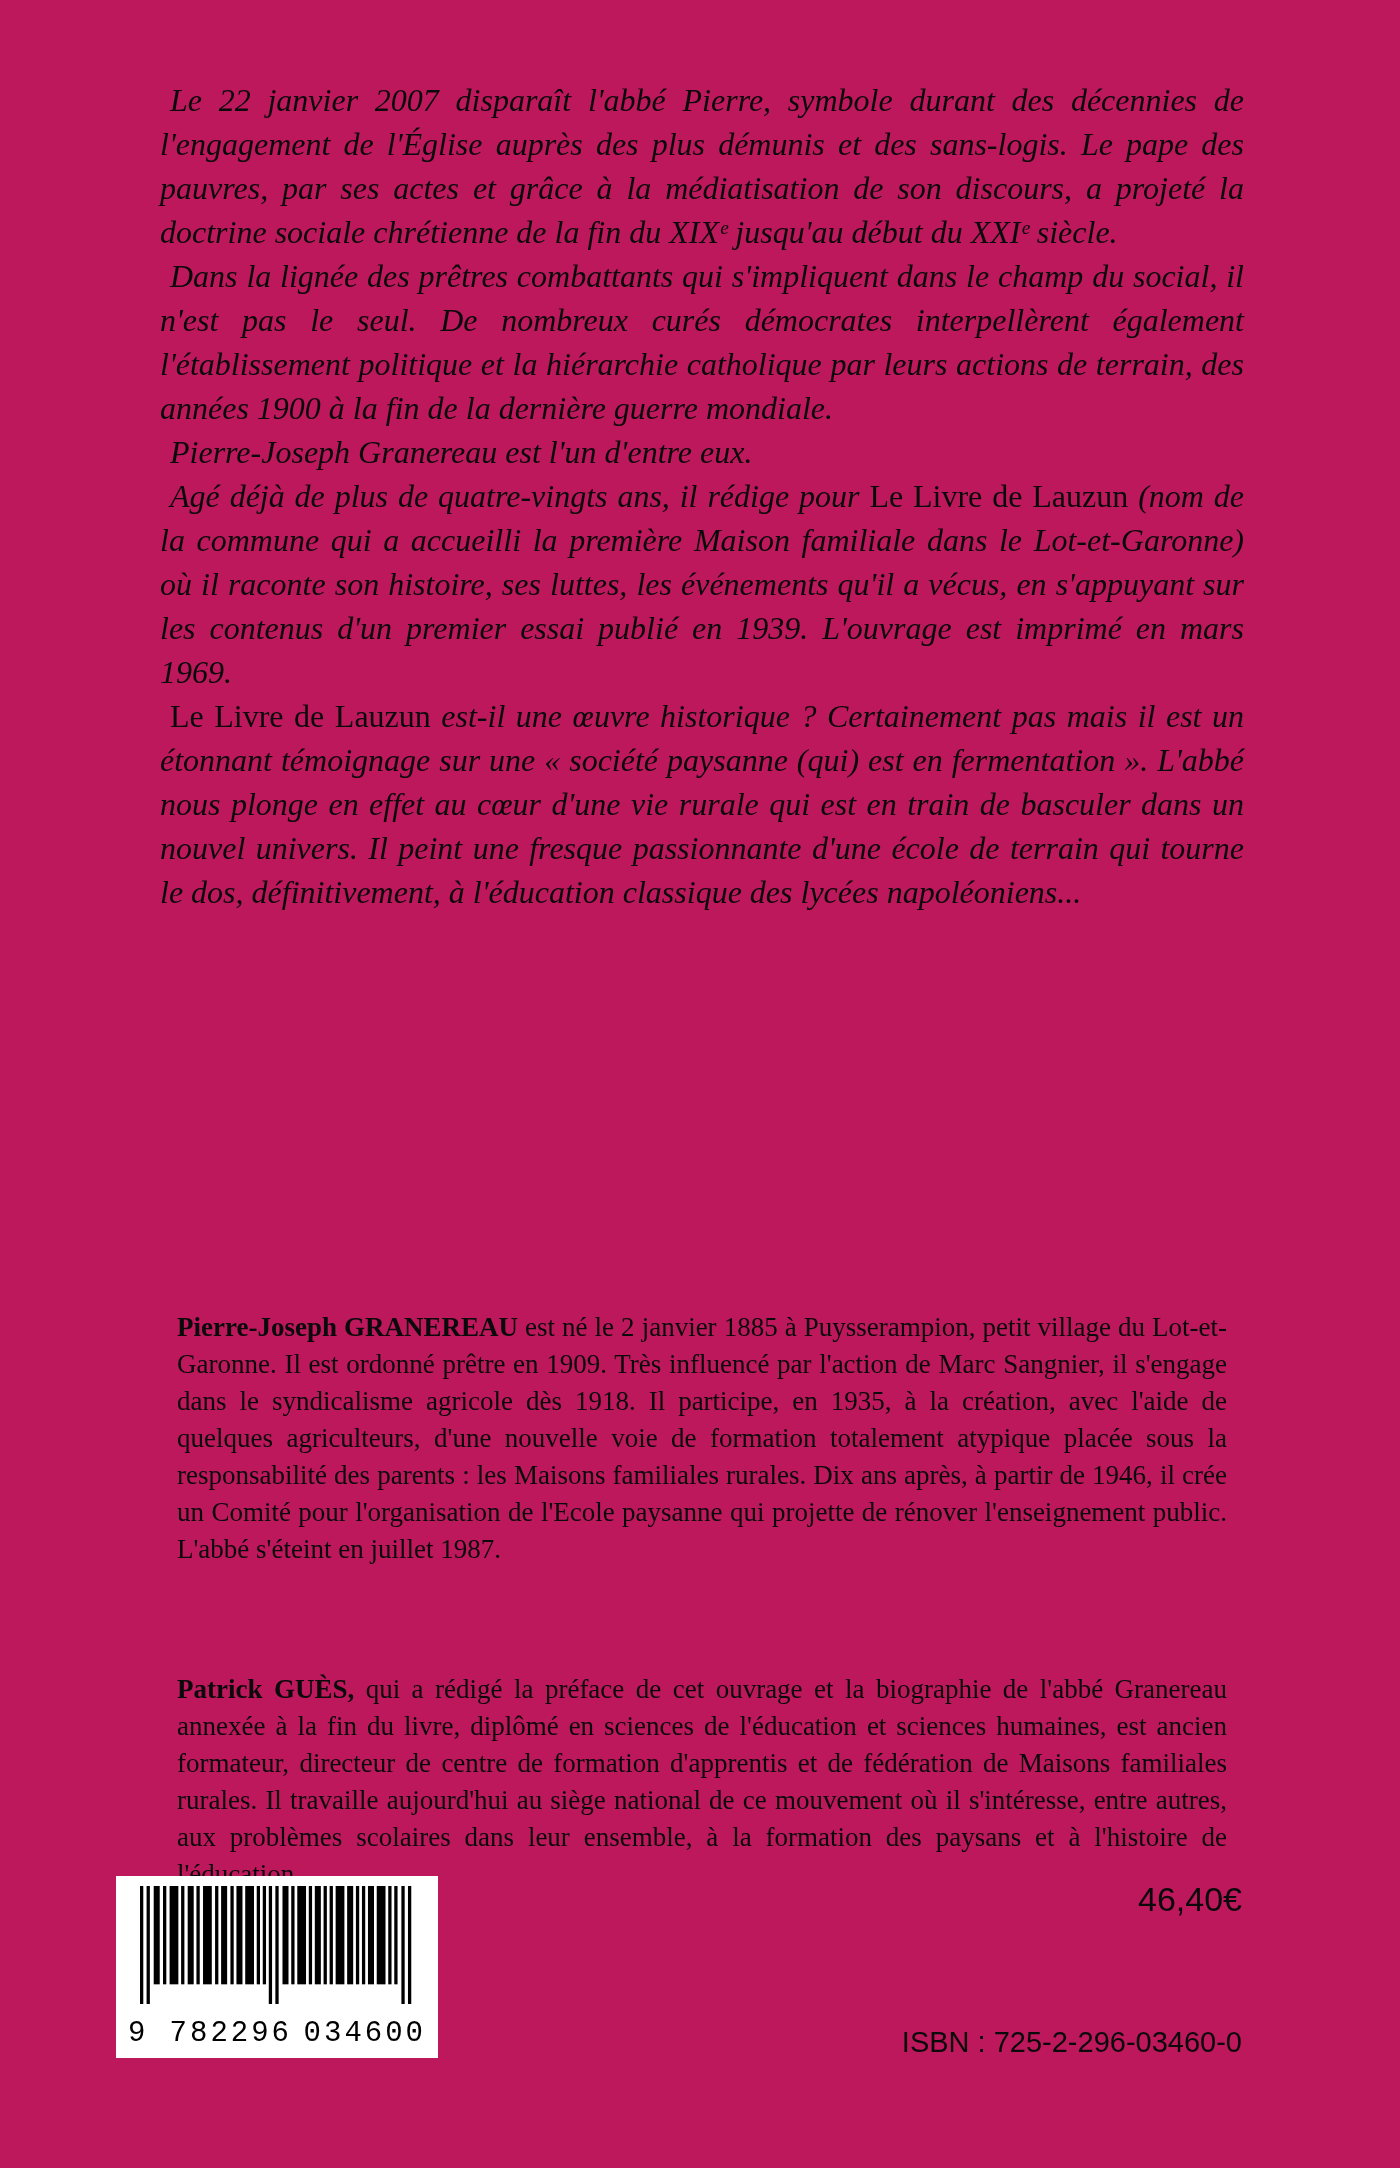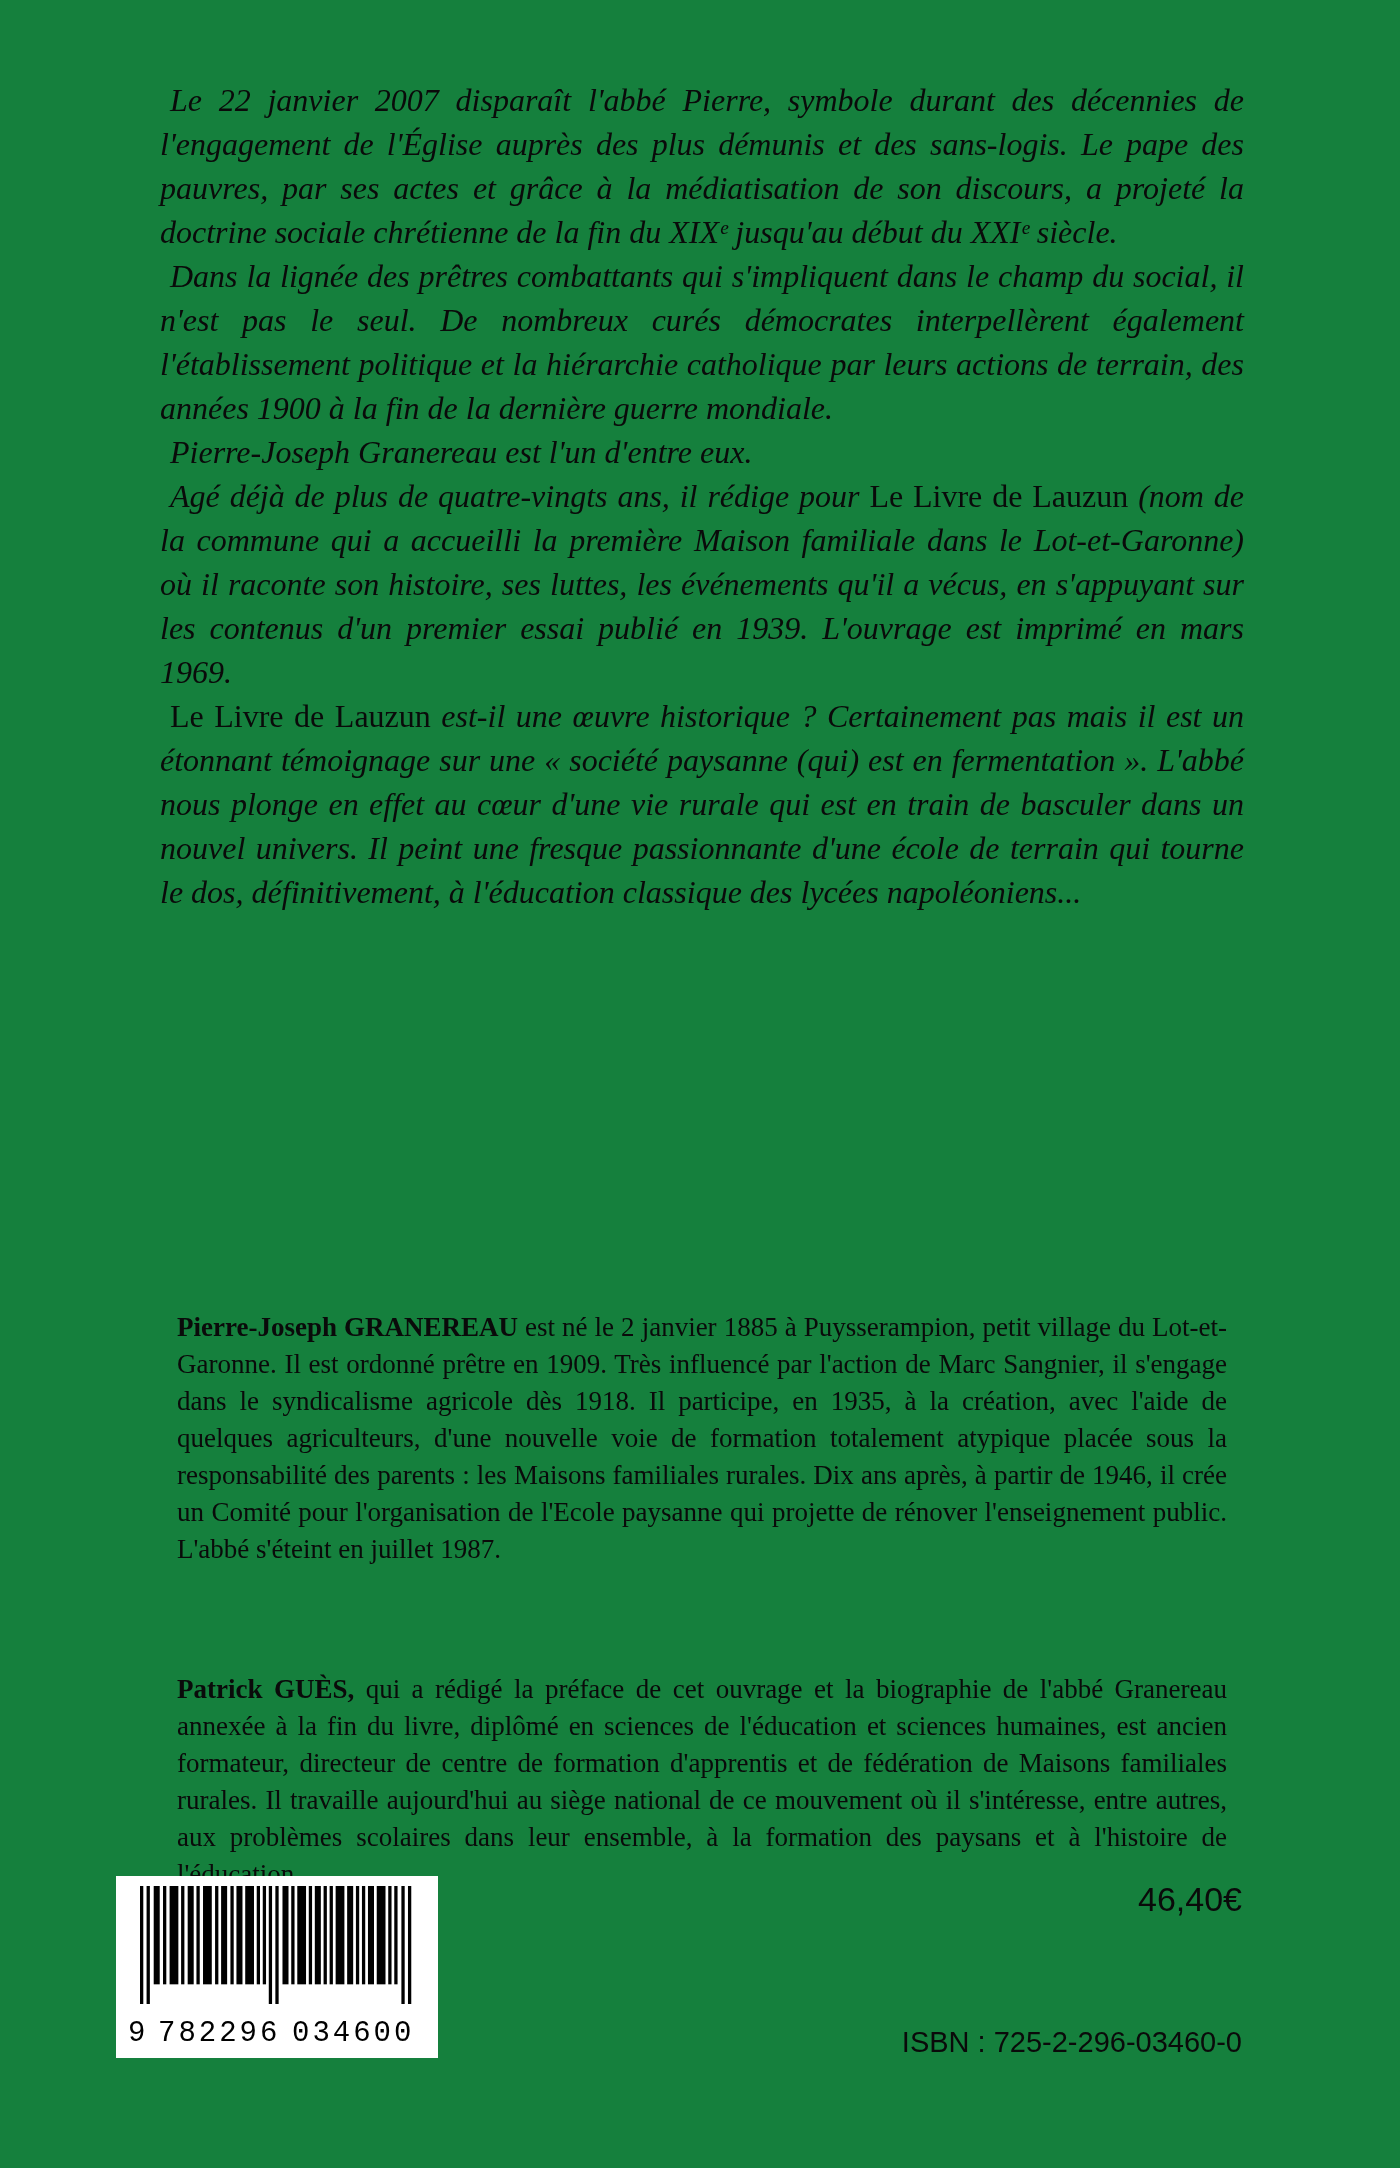--- a/index.html
+++ b/index.html
@@ -1,20 +1,20 @@
 <!DOCTYPE html>
 <html lang="fr"><head>
 <meta charset="utf-8">
 <style>
   html, body { margin: 0; padding: 0; }
   .cover {
     position: relative;
     width: 1400px;
     height: 2168px;
-    background: #15803d;
+    background: #be185d;
     color: #0a0a0a;
     font-family: "Liberation Serif", "DejaVu Serif", serif;
     overflow: hidden;
   }
   .synopsis {
     position: absolute;
     left: 160px;
     top: 78px;
     width: 1084px;
   }
@@ -60,21 +60,21 @@
     left: 12px;
     right: 12px;
     bottom: 8px;
     display: flex;
     align-items: flex-end;
     font-family: "Liberation Mono", "DejaVu Sans Mono", monospace;
     font-size: 29px;
     color: #000;
   }
   .barcode-digits .digit-system { width: 30px; }
-  .barcode-digits .group { flex: 1; text-align: left; letter-spacing: 3px; }
+  .barcode-digits .group { flex: 1; text-align: right; letter-spacing: 3px; }
   .price {
     position: absolute;
     top: 1880px;
     right: 158px;
     font-family: "Liberation Sans", sans-serif;
     font-size: 34px;
   }
   .isbn {
     position: absolute;
     top: 2026px;

